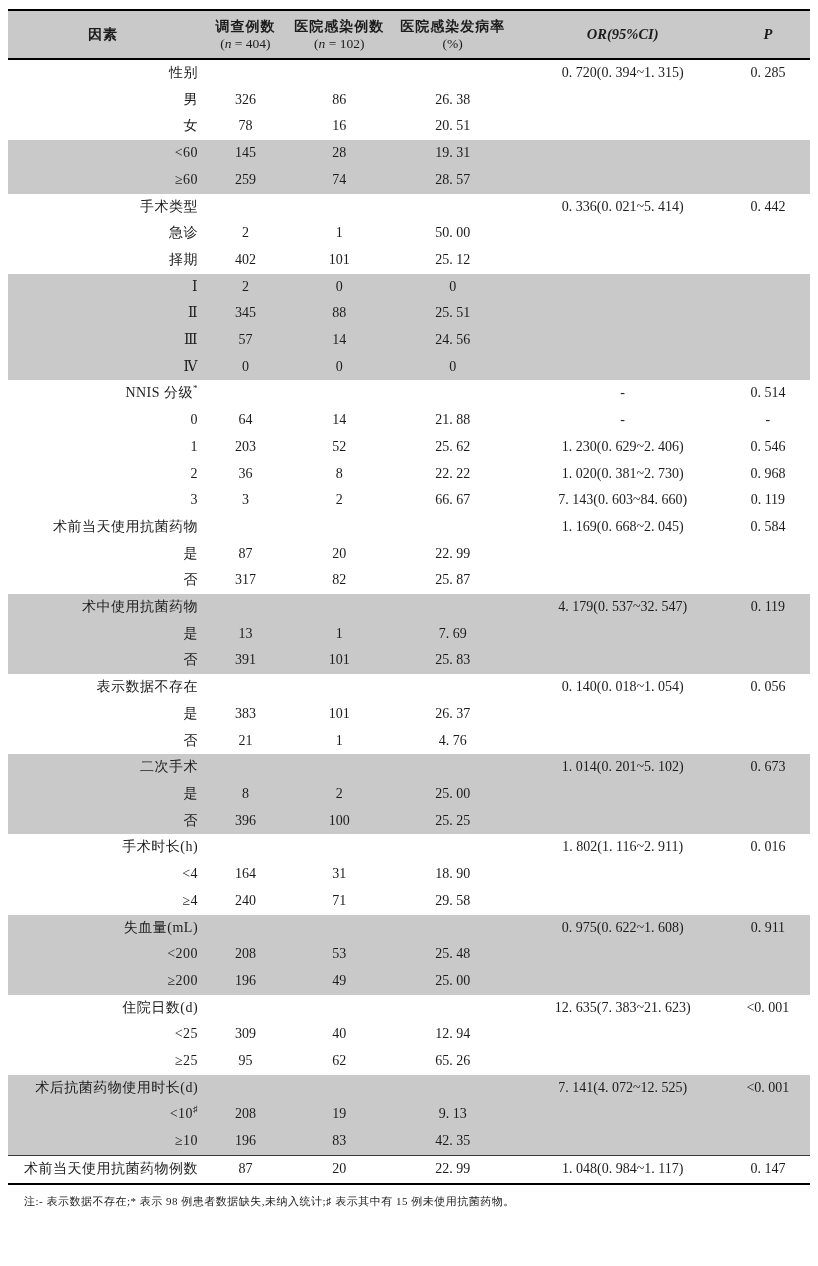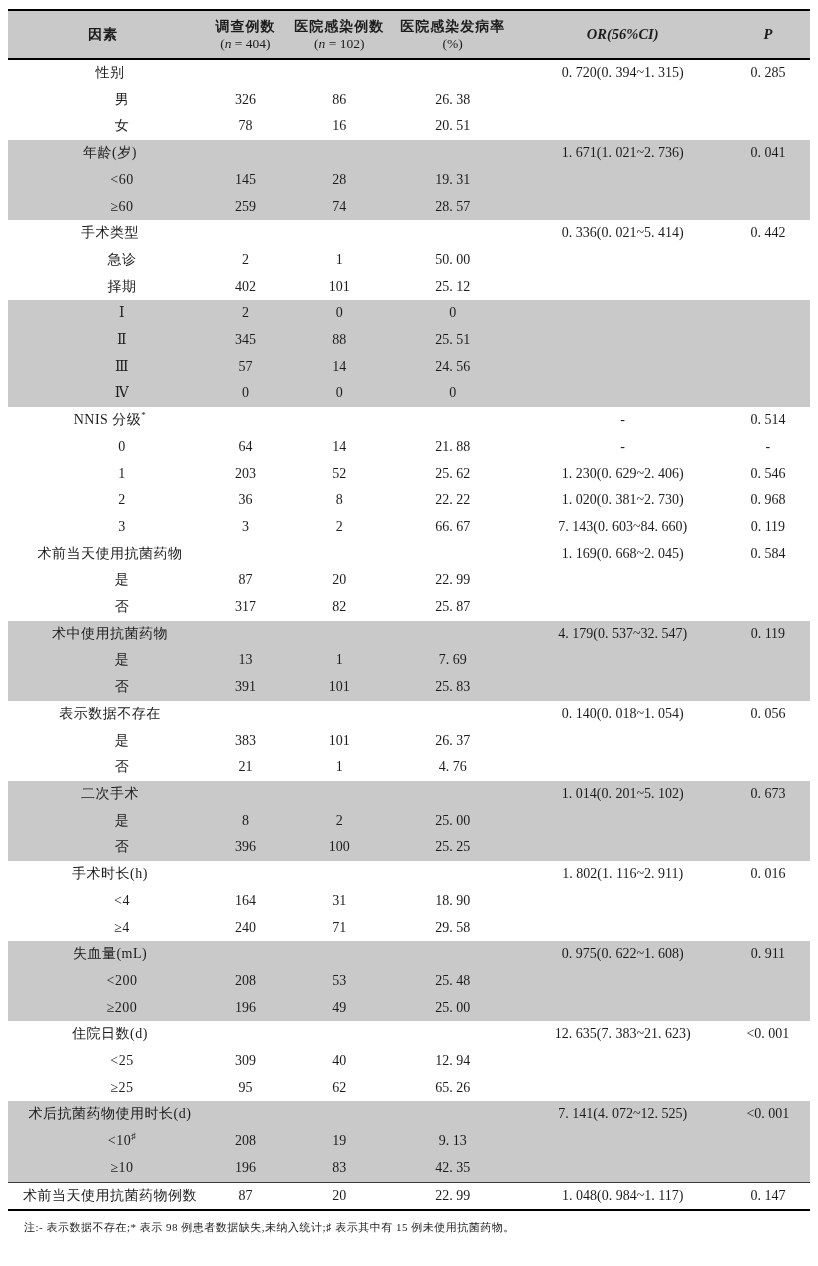--- a/index.html
+++ b/index.html
@@ -34,21 +34,21 @@
     border-bottom:2.5px solid var(--border);
     letter-spacing:1px;
   }
   thead th .h2{font-weight:400;font-size:13.5px;letter-spacing:0;}
   thead th.ital{font-style:italic;font-weight:600;letter-spacing:0;font-size:14.5px;}
   tbody td{
     height:26.7px;line-height:26.7px;padding:0;
     font-size:14px;text-align:center;vertical-align:middle;
     white-space:nowrap;overflow:hidden;
   }
-  tbody td.factor{text-align:center;padding-left:14px;letter-spacing:0.5px;}
+  tbody td.factor{text-align:right;padding-left:14px;letter-spacing:0.5px;}
   tbody tr.indent td.factor{padding-left:38px;}
   tbody tr.shaded{background:var(--shaded-bg);}
   tbody tr.topline td{border-top:1px solid #3a3a3a;}
   sup.fsup{font-size:9px;vertical-align:super;line-height:0;}
   .footnote{
     font-size:11px;padding:9px 0 0 16px;letter-spacing:0.5px;
     color:var(--text);
   }
 </style>
 </head>
@@ -75,21 +75,21 @@
           </th>
           <th>
             <div class="h1">医院感染例数</div>
             <div class="h2">(<i>n</i> = 102)</div>
           </th>
           <th>
             <div class="h1">医院感染发病率</div>
             <div class="h2">(%)</div>
           </th>
           <th class="ital">
-            <div class="h1">OR(56%CI)</div>
+            <div class="h1">OR(95%CI)</div>
           </th>
           <th class="ital">
             <div class="h1">P</div>
           </th>
         </tr>
     </thead>
     <tbody>
         <tr>
           <td class="factor">性别</td>
           <td></td>
@@ -106,28 +106,20 @@
           <td></td>
           <td></td>
         </tr>
         <tr class="indent">
           <td class="factor">女</td>
           <td>78</td>
           <td>16</td>
           <td>20. 51</td>
           <td></td>
           <td></td>
-        </tr>
-        <tr class="shaded">
-          <td class="factor">年龄(岁)</td>
-          <td></td>
-          <td></td>
-          <td></td>
-          <td>1. 671(1. 021~2. 736)</td>
-          <td>0. 041</td>
         </tr>
         <tr class="shaded indent">
           <td class="factor">&lt;60</td>
           <td>145</td>
           <td>28</td>
           <td>19. 31</td>
           <td></td>
           <td></td>
         </tr>
         <tr class="shaded indent">

